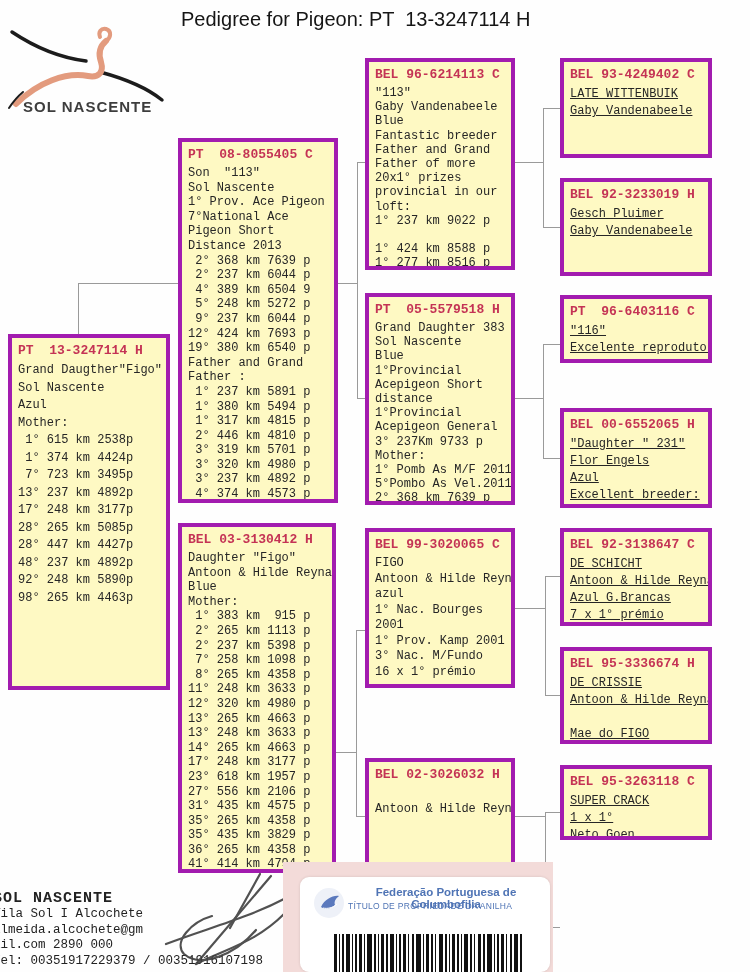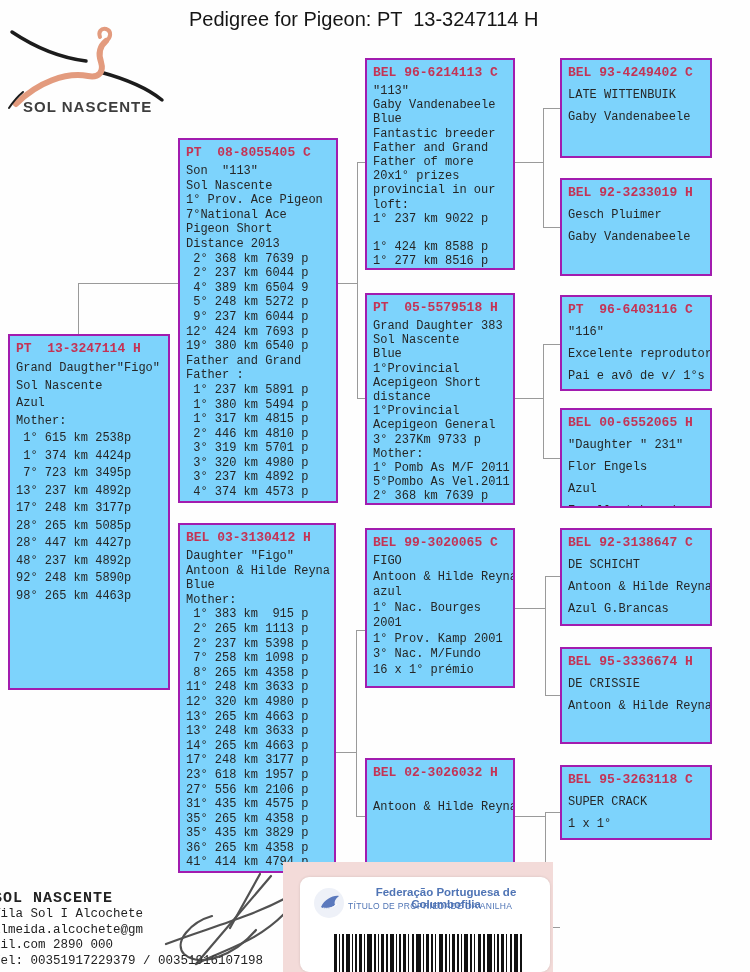--- a/index.html
+++ b/index.html
@@ -1,36 +1,36 @@
 <!DOCTYPE html>
 <html><head>
 <meta charset="utf-8">
 <style>
   html,body{margin:0;padding:0;background:#e9e9e9;}
   #page{position:relative;width:750px;height:972px;background:#fefefe;overflow:hidden;
         font-family:"Liberation Mono","DejaVu Sans Mono",monospace;}
   
-  #title{position:absolute;left:189px;top:8px;font-family:"Liberation Sans","DejaVu Sans",sans-serif;
+  #title{position:absolute;left:181px;top:8px;font-family:"Liberation Sans","DejaVu Sans",sans-serif;
          font-size:20px;color:#151515;white-space:pre;}
   
   #logo{position:absolute;left:6px;top:12px;width:170px;height:110px;}
   #logo-name{position:absolute;left:17px;top:86px;font-family:"Liberation Sans",sans-serif;
              font-weight:bold;font-size:15px;letter-spacing:1px;color:#3d3d3d;}
   
   .cline{position:absolute;background:#9a9a9a;z-index:0;}
   
-  .pbox{position:absolute;background:#7dd3fc;border:2px solid #a21caf;z-index:1;
+  .pbox{position:absolute;background:#fef9c3;border:4px solid #a21caf;z-index:1;
         padding:5px 4px 10px 6px;box-sizing:border-box;overflow:hidden;}
   .pbox-id{font-size:13px;font-weight:bold;color:#c43355;white-space:pre;margin-bottom:4px;}
   .pbox-body{font-size:12px;color:#262626;white-space:pre;}
   .lh17 .pbox-body{line-height:17.5px;}
   .lh145 .pbox-body{line-height:14.6px;}
   .lh14 .pbox-body{line-height:14.2px;}
   .lh155 .pbox-body{line-height:15.5px;}
-  .lh135 .pbox-body{line-height:22px;}
+  .lh135 .pbox-body{line-height:17px;text-decoration:underline;}
   
   #footer{position:absolute;left:-7px;top:890px;z-index:2;color:#222;}
   #footer-name{font-size:15px;font-weight:bold;letter-spacing:1px;}
   #footer-lines{font-size:12.5px;line-height:15.5px;white-space:pre;}
   
   #signature{position:absolute;left:138px;top:872px;z-index:3;}
   
   #stamp-bg{position:absolute;left:283px;top:862px;width:270px;height:110px;background:#f3dbd9;z-index:4;}
   #stamp-label{position:absolute;left:300px;top:877px;width:250px;height:95px;background:#ffffff;
                border-radius:9px;z-index:5;box-shadow:0 0 3px rgba(0,0,0,.12);}
@@ -207,21 +207,21 @@
   <div class="pbox lh135" style="left:560px;top:58px;width:152px;height:100px">
     <div class="pbox-id">BEL 93-4249402 C</div>
     <div class="pbox-body">LATE WITTENBUIK
 Gaby Vandenabeele</div>
   </div>
   <div class="pbox lh135" style="left:560px;top:178px;width:152px;height:98px">
     <div class="pbox-id">BEL 92-3233019 H</div>
     <div class="pbox-body">Gesch Pluimer
 Gaby Vandenabeele</div>
   </div>
-  <div class="pbox lh135" style="left:560px;top:295px;width:152px;height:96px">
+  <div class="pbox lh135" style="left:560px;top:295px;width:152px;height:68px">
     <div class="pbox-id">PT  96-6403116 C</div>
     <div class="pbox-body">"116"
 Excelente reprodutor
 Pai e avô de v/ 1°s
 Como voador venceu:
 1° - 380 km</div>
   </div>
   <div class="pbox lh135" style="left:560px;top:408px;width:152px;height:100px">
     <div class="pbox-id">BEL 00-6552065 H</div>
     <div class="pbox-body">"Daughter " 231"

